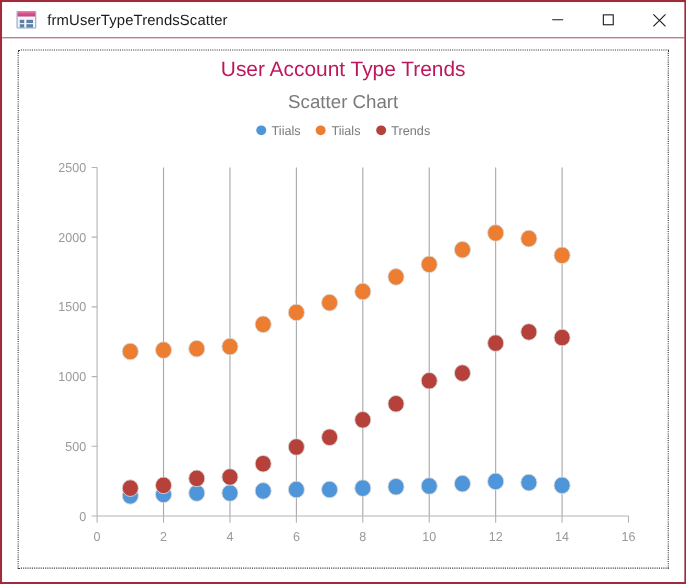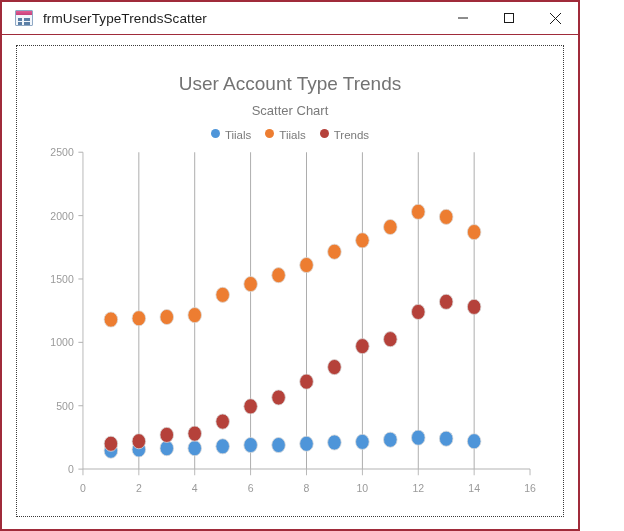--- a/index.html
+++ b/index.html
@@ -10,21 +10,21 @@
   body {
     width: 624px;
     height: 531px;
     font-family: "Liberation Sans", sans-serif;
     overflow: hidden;
   }
 
   .window {
     position: absolute;
     left: 0; top: 0;
-    width: 580px;
+    width: 624px;
     height: 531px;
     box-sizing: border-box;
     border: 2px solid #a02b3a;
     background: #ffffff;
     display: flex;
     flex-direction: column;
   }
 
   
   .titlebar {
@@ -104,28 +104,28 @@
     bottom: 12px;
     border: 1px dotted #3a3a3a;
     background: #ffffff;
     box-sizing: border-box;
   }
 
   
   .chart-title {
     text-align: center;
     font-size: 19px;
-    color: #737373;
-    margin-top: 28px;
+    color: #be185d;
+    margin-top: 8px;
     line-height: 1.1;
     font-weight: normal;
   }
   .chart-subtitle {
     text-align: center;
-    font-size: 13px;
+    font-size: 17px;
     color: #7a7a7a;
     margin-top: 9px;
     line-height: 1.1;
   }
   .legend {
     display: flex;
     justify-content: center;
     align-items: center;
     gap: 14px;
     margin-top: 11px;

